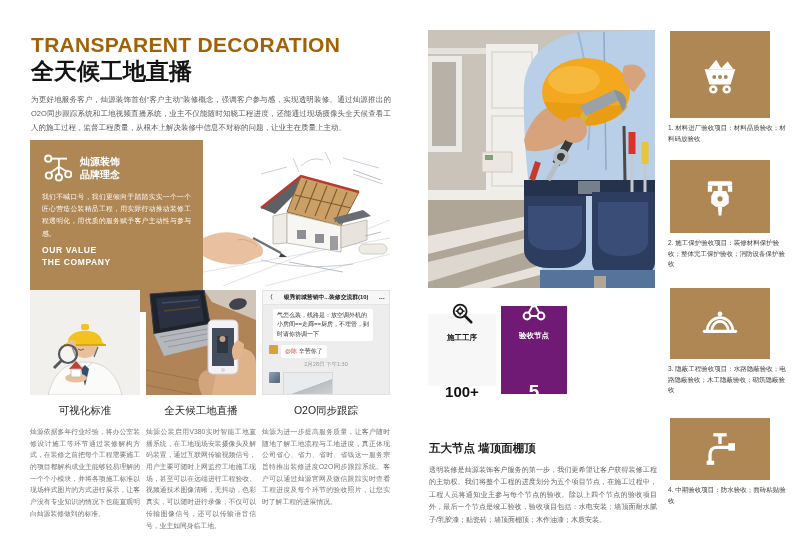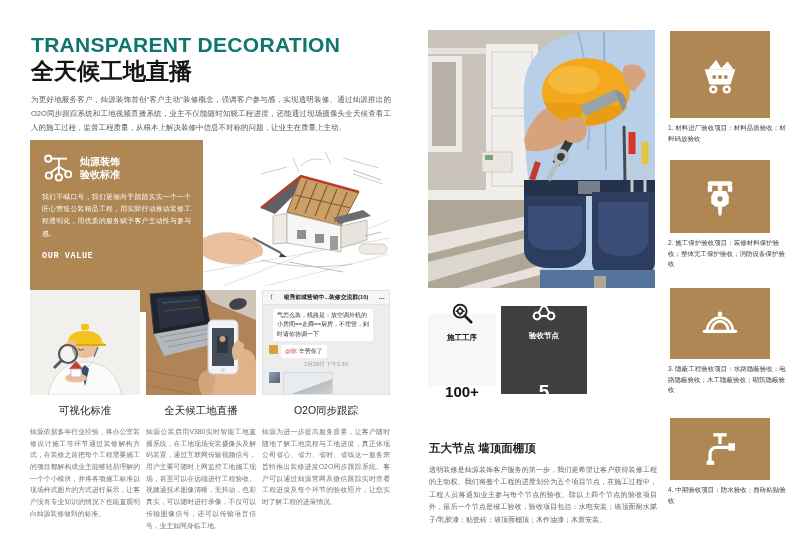--- a/index.html
+++ b/index.html
@@ -1,28 +1,28 @@
 <!DOCTYPE html>
 <html><head>
 <meta charset="utf-8">
 <style>
   html,body{margin:0;padding:0;background:#ffffff;}
   body{font-family:"Liberation Sans","DejaVu Sans",sans-serif;}
   .sheet{position:relative;width:800px;height:546px;background:#fff;overflow:hidden;}
   .abs{position:absolute;}
   
-  .t-en{left:31px;top:33px;font-size:21px;font-weight:800;color:#0f766e;letter-spacing:.3px;}
+  .t-en{left:31px;top:33px;font-size:21px;font-weight:800;color:#a16207;letter-spacing:.3px;}
   .t-zh{left:31px;top:56px;font-size:23px;font-weight:800;color:#141414;}
   .intro{left:31px;top:93px;width:360px;font-size:7.5px;line-height:1.85;color:#5a5a5a;text-align:justify;}
   
   .brand-box{left:30px;top:140px;width:173px;height:172px;background:#ae8754;color:#fff;box-sizing:border-box;padding:13px 12px 0 12px;}
   .brand-head{display:flex;align-items:center;gap:8px;}
   .brand-title{font-size:10px;font-weight:bold;line-height:1.35;}
   .brand-body{margin-top:8px;font-size:6.8px;line-height:1.8;color:rgba(255,255,255,.95);text-align:justify;}
-  .brand-foot{margin-top:10px;font-size:8.5px;font-weight:bold;letter-spacing:.6px;line-height:1.45;font-family:Liberation Mono, monospace;}
+  .brand-foot{margin-top:4px;font-size:8.5px;font-weight:bold;letter-spacing:.6px;line-height:1.45;}
   .arch{left:203px;top:140px;width:187px;height:146px;}
   
   .cimg{top:290px;height:105px;}
   .c1{left:30px;width:110px;} .c2{left:146px;width:110px;} .c3{left:262px;width:128px;}
   .col-title{top:404px;font-size:10.5px;font-weight:normal;color:#1f1f1f;text-align:center;}
   .col-body{top:426px;font-size:6.8px;line-height:1.72;color:#757575;text-align:justify;}
   
   .wc{width:128px;height:105px;background:#ededed;font-size:6px;overflow:hidden;border:1px solid #e2e2e2;box-sizing:border-box;}
   .wc-head{height:13px;background:#f6f6f6;border-bottom:1px solid #e3e3e3;display:flex;align-items:center;justify-content:space-between;padding:0 4px;color:#222;font-weight:bold;}
   .wc-head .ttl{font-size:5.8px;white-space:nowrap;overflow:hidden;}
@@ -33,21 +33,21 @@
   .ava{width:11px;height:11px;background:linear-gradient(135deg,#8fa4bd,#54616f);border-radius:1px;flex:0 0 auto;}
   .red{color:#d04a3a;}
   .wc-time{text-align:center;color:#9a9a9a;font-size:5.5px;margin-top:3px;}
   .wc-photo{width:48px;height:25px;border:1px solid #d8d8d8;background:linear-gradient(160deg,#e9ecee 55%,#b9bfc4 56%,#d7d4cf);}
   
   .photo{left:428px;top:30px;width:227px;height:258px;}
   .stat{background:#f7f7f7;display:flex;flex-direction:column;align-items:center;justify-content:center;gap:8px;box-sizing:border-box;}
   .stat .lab{font-size:7.5px;font-weight:bold;color:#1d1d1d;}
   .stat .val{font-size:15px;font-weight:800;color:#111;margin-top:32px;}
   .s1{left:428px;top:314px;width:68px;height:72px;}
-  .s2{left:501px;top:306px;width:86px;height:88px;background:#404040;}
+  .s2{left:501px;top:306px;width:66px;height:88px;background:#701a75;}
   .s2 .lab,.s2 .val{color:#fff;}
   .s2 .val{font-size:19px;}
   .s3{left:585px;top:314px;width:66px;height:72px;}
   .fn-title{left:429px;top:441px;font-size:11.5px;font-weight:bold;color:#1f1f1f;}
   .fn-body{left:429px;top:464px;width:228px;font-size:7px;line-height:1.78;color:#666;text-align:justify;}
   
   .sbox{left:670px;width:100px;background:#ae8754;display:flex;align-items:center;justify-content:center;}
   .sb1{top:31px;height:87px;} .sb2{top:160px;height:73px;} .sb3{top:288px;height:71px;} .sb4{top:418px;height:62px;}
   .scap{left:668px;width:122px;font-size:6.5px;line-height:1.65;color:#454545;}
   .cap1{top:123px;} .cap2{top:238px;} .cap3{top:364px;} .cap4{top:485px;}
@@ -74,26 +74,27 @@
             <line x1="27" y1="22" x2="27" y2="34"></line>
               <line x1="27" y1="22" x2="40" y2="30"></line>
             <circle cx="11" cy="36" r="5"></circle>
               <circle cx="27" cy="39" r="5"></circle>
               <circle cx="42" cy="34" r="5"></circle>
           </g>
         </svg>
       </span>
       <div class="brand-title">
         <div>灿源装饰</div>
-        <div>验收标准</div>
+        <div>品牌理念</div>
       </div>
     </div>
     <div class="brand-body">我们不喊口号，我们更倾向于踏踏实实一个一个匠心营造公装精品工程，用实际行动推动装修工程透明化，用优质的服务赋予客户主动性与参与感。</div>
     <div class="brand-foot">
       <div>OUR VALUE</div>
+      <div>THE COMPANY</div>
     </div>
   </div>
 
   <div class="abs arch">
     <svg width="187" height="146" viewBox="0 0 187 146">
       <rect width="187" height="146" fill="#ffffff"></rect>
       <g stroke="#d8dbdf" stroke-width="0.8">
         <line x1="20" y1="146" x2="187" y2="80"></line>
           <line x1="0" y1="132" x2="187" y2="98"></line>
           <line x1="62" y1="146" x2="187" y2="114"></line>

